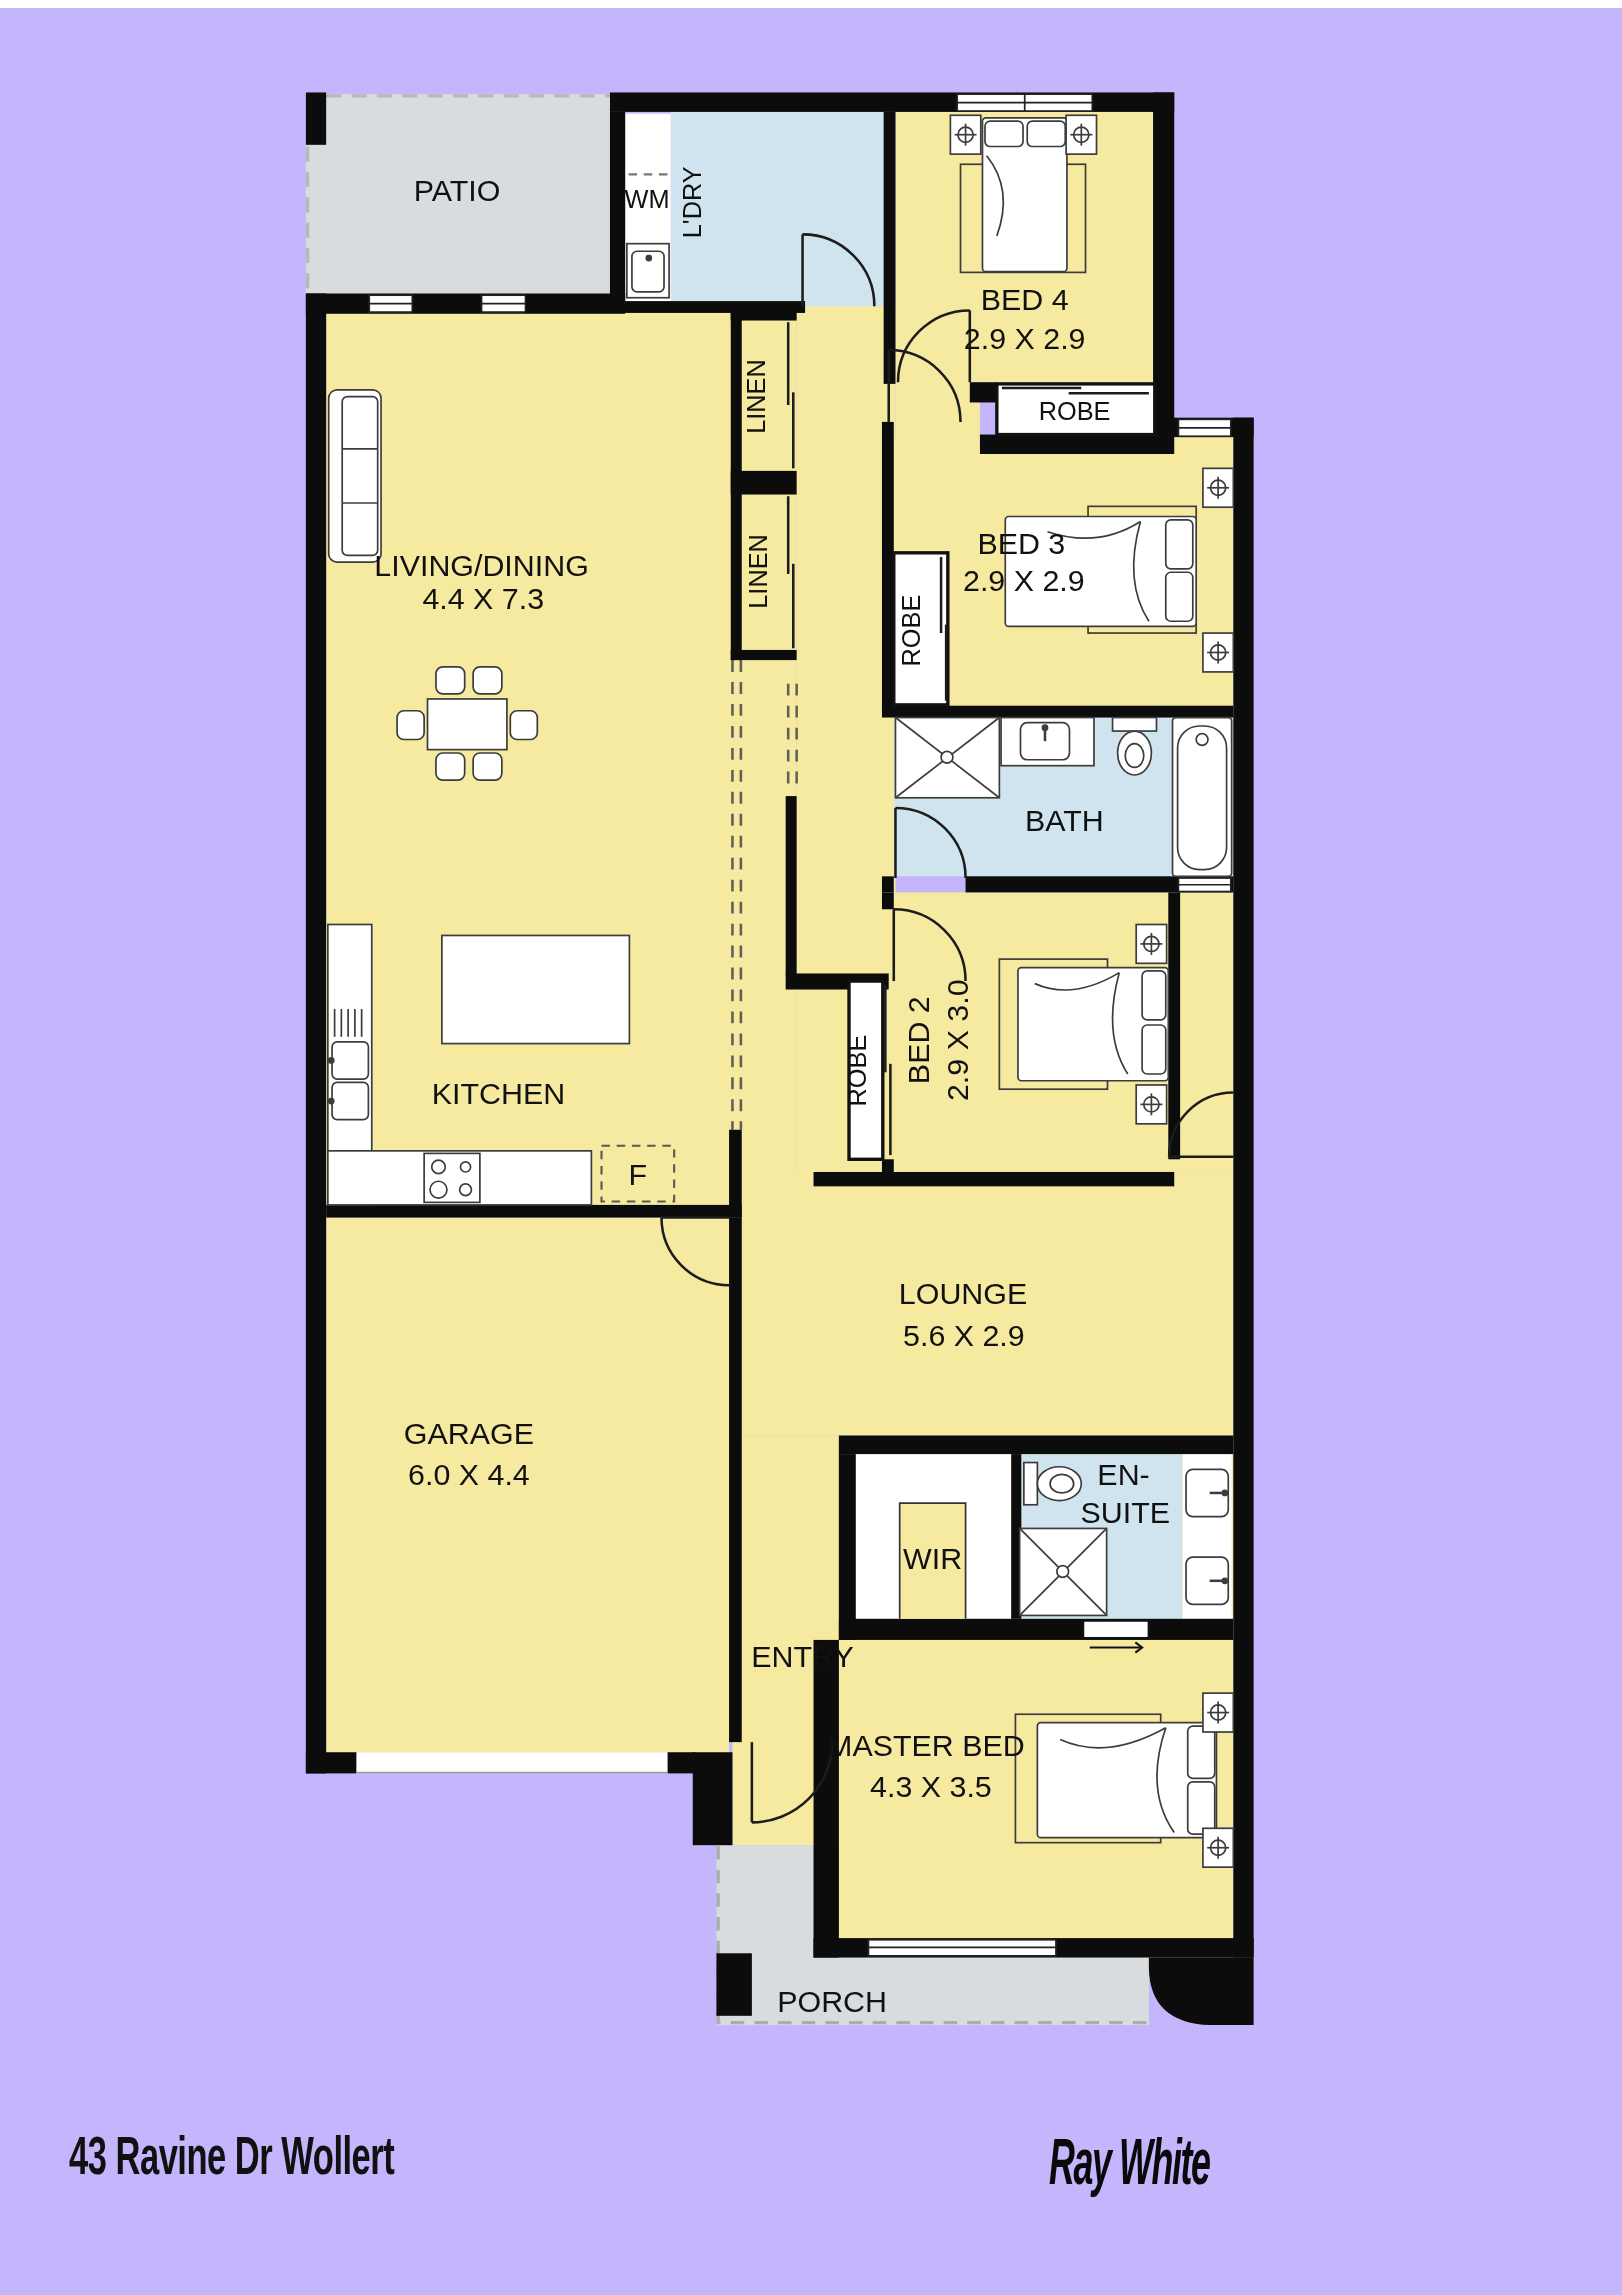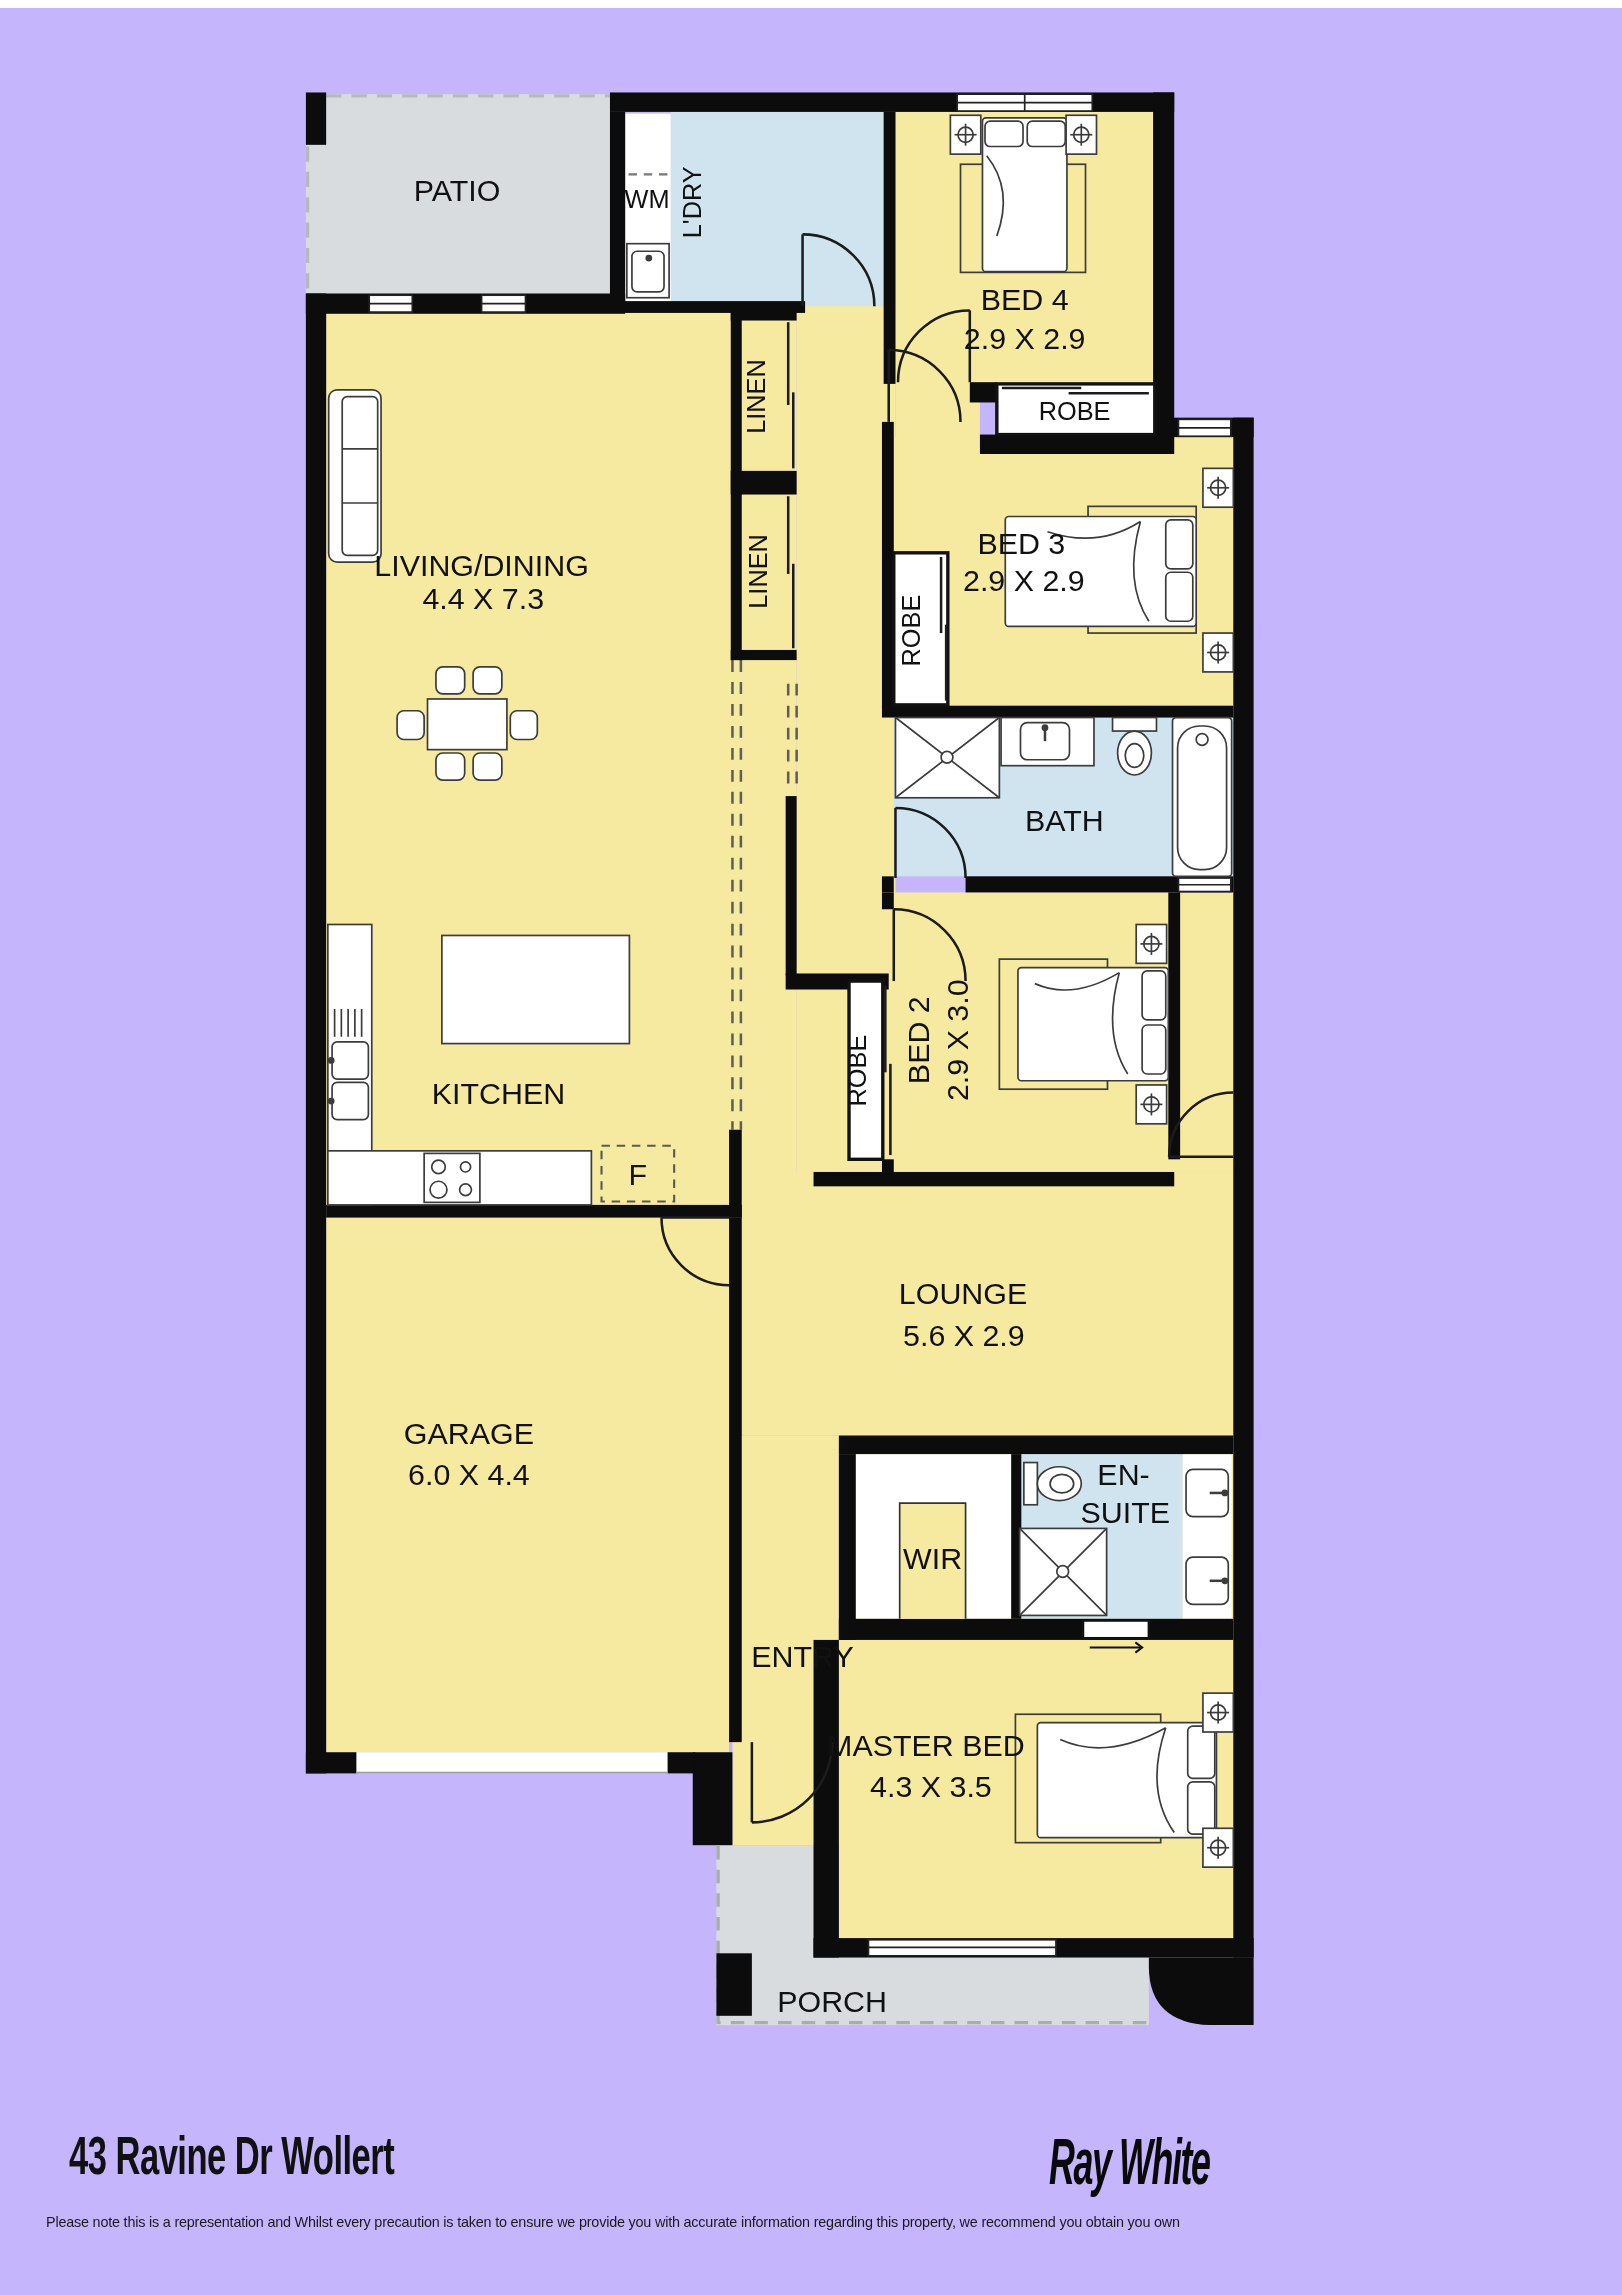--- a/index.html
+++ b/index.html
@@ -380,16 +380,15 @@
     <text class="rlabel" x="950" y="1964">ENTRY</text>
     <text class="rlabel" x="1096" y="2070">MASTER BED</text>
     <text class="rlabel" x="1102" y="2118">4.3 X 3.5</text>
     <text class="rlabel" x="985" y="2372" font-size="44">PORCH</text>
   </g>
 </svg>
 
   <div class="footer-address">43 Ravine Dr Wollert</div>
   <div class="footer-logo">Ray White</div>
   <div class="footer-disclaimer">
-    <div>Please note this is a representation and Whilst every precaution is taken to ensure we provide you with accurate information regarding this property, we recommend you obtain you own</div>
   </div>
 </div>
 
 
 </body></html>

